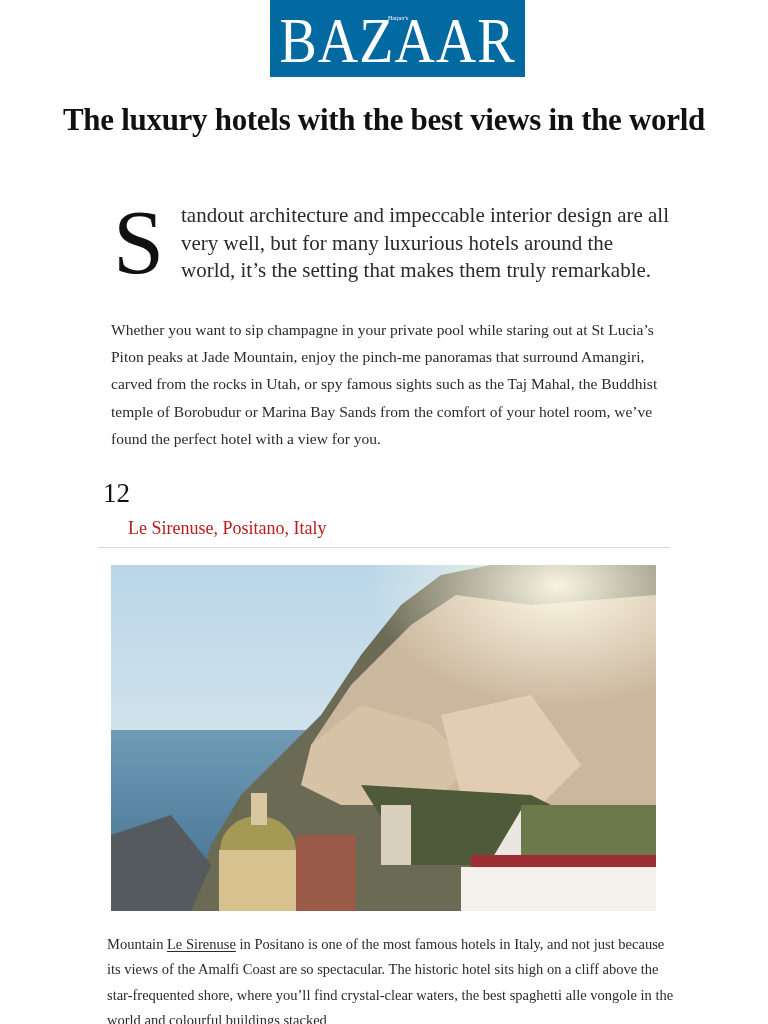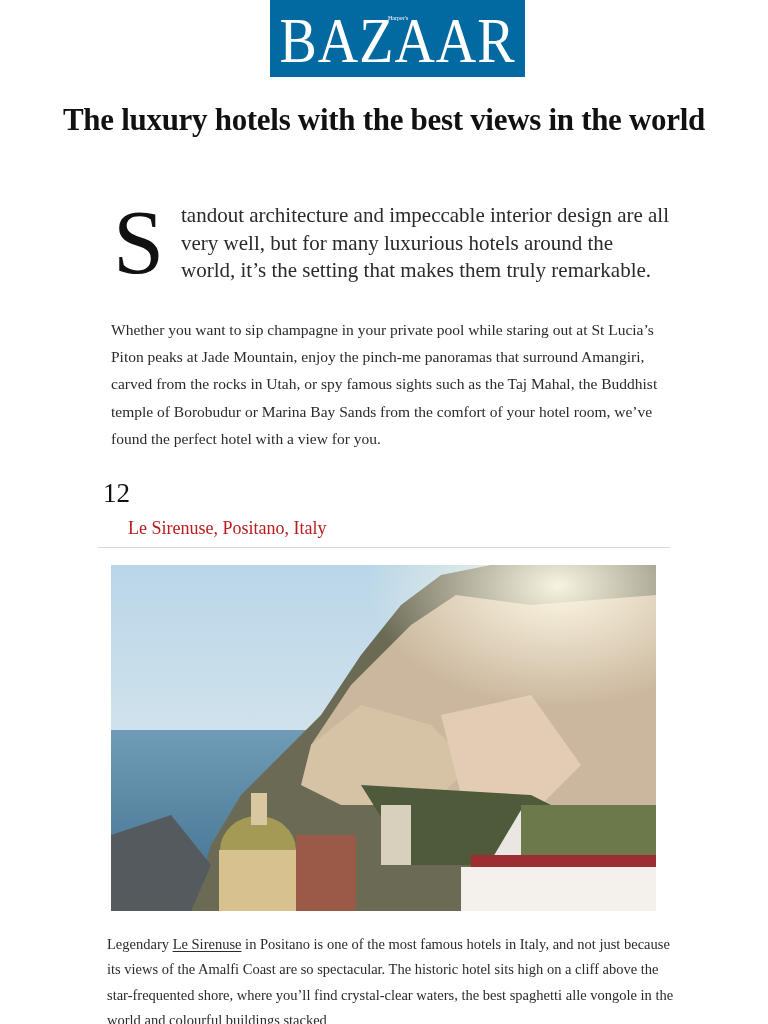--- a/index.html
+++ b/index.html
@@ -76,14 +76,14 @@
     <rect x="270" y="240" width="30" height="60" fill="#d8cfbc"></rect>
     <polygon points="410,245 545,240 545,346 350,346" fill="#eae7e2"></polygon>
     <rect x="410" y="240" width="135" height="50" fill="#6c7a4b"></rect>
     <rect x="360" y="290" width="185" height="12" fill="#9b2d33"></rect>
     <rect x="350" y="302" width="195" height="44" fill="#f4f1ec"></rect>
     <rect width="545" height="346" fill="url(#sun)"></rect>
   </svg>
 </div>
 
 <p class="body-text">
-  <span>Legendary </span><a href="#">Le Sirenuse</a><span> in Positano is one of the most famous hotels in Italy, and not just because its views of the Amalfi Coast are so spectacular. The historic hotel sits high on a cliff above the star-frequented shore, where you’ll find crystal-clear waters, the best spaghetti alle vongole in the world and colourful buildings stacked</span>
+  <span>Mountain </span><a href="#">Le Sirenuse</a><span> in Positano is one of the most famous hotels in Italy, and not just because its views of the Amalfi Coast are so spectacular. The historic hotel sits high on a cliff above the star-frequented shore, where you’ll find crystal-clear waters, the best spaghetti alle vongole in the world and colourful buildings stacked</span>
 </p>
 
 </body></html>

